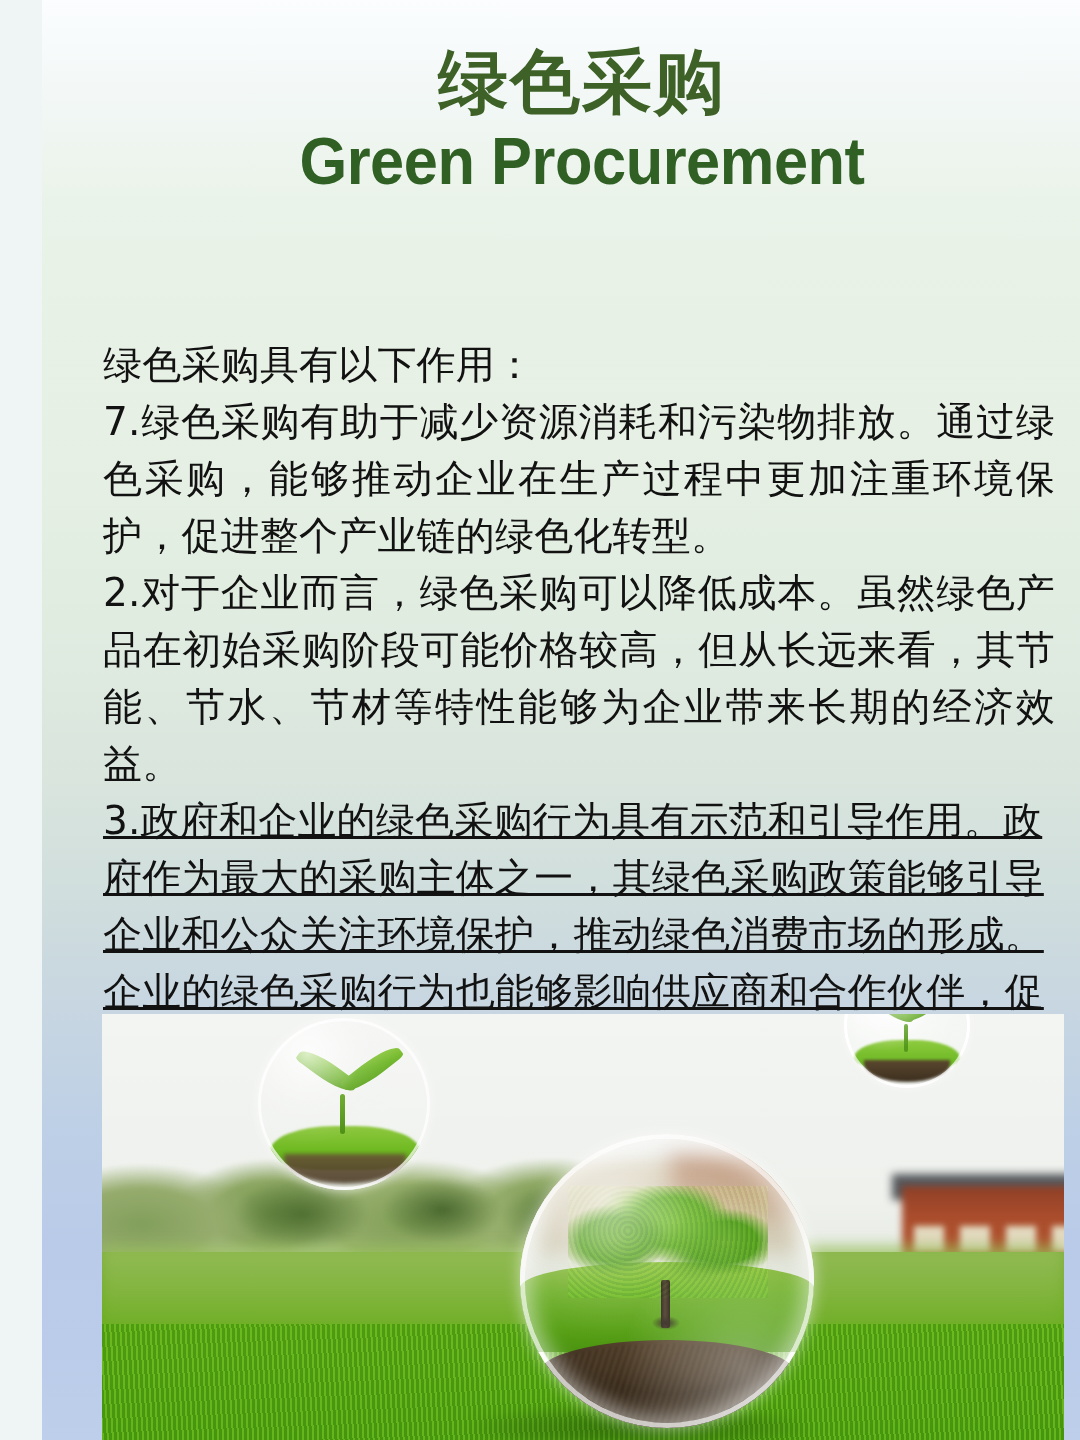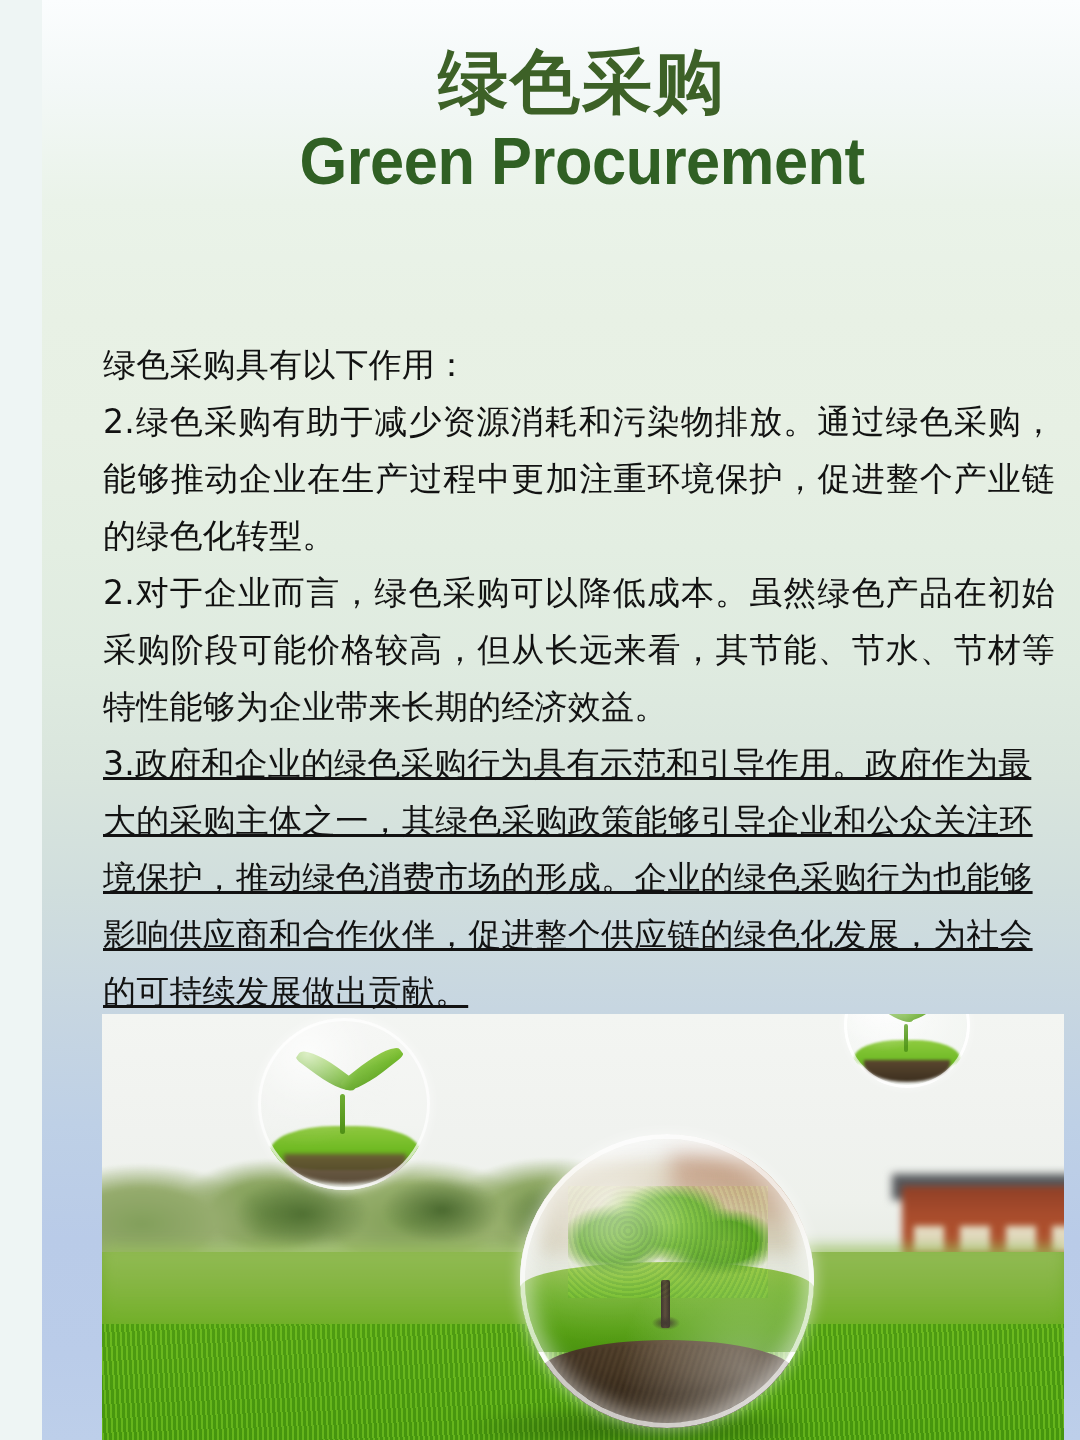--- a/index.html
+++ b/index.html
@@ -67,21 +67,21 @@
     font-family: "Liberation Sans", "DejaVu Sans", sans-serif;
   }
 
   
   .body-copy {
     position: absolute;
     top: 336px;
     left: 61px;
     width: 952px;
     color: #121212;
-    font-size: 33px;
+    font-size: 39px;
     line-height: 57px;
     font-family: "DejaVu Sans", "Liberation Sans", sans-serif;
     letter-spacing: 0.2px;
     text-align: justify;
     text-justify: inter-character;
   }
 
   .body-copy p { margin: 0; }
   .body-copy p.lead { text-align: left; }
   .body-copy p.item:last-child { text-align: left; text-decoration: underline; }
@@ -477,21 +477,21 @@
 
 <div id="poster">
 
   <div class="title-block">
     <div class="title-cn">绿色采购</div>
     <div class="title-en">Green Procurement</div>
   </div>
 
   <div class="body-copy">
     <p class="lead">绿色采购具有以下作用：</p>
-    <p class="item">2.绿色采购有助于减少资源消耗和污染物排放。通过绿色采购，能够推动企业在生产过程中更加注重环境保护，促进整个产业链的绿色化转型。</p>
+    <p class="item">7.绿色采购有助于减少资源消耗和污染物排放。通过绿色采购，能够推动企业在生产过程中更加注重环境保护，促进整个产业链的绿色化转型。</p>
     <p class="item">2.对于企业而言，绿色采购可以降低成本。虽然绿色产品在初始采购阶段可能价格较高，但从长远来看，其节能、节水、节材等特性能够为企业带来长期的经济效益。</p>
     <p class="item">3.政府和企业的绿色采购行为具有示范和引导作用。政府作为最大的采购主体之一，其绿色采购政策能够引导企业和公众关注环境保护，推动绿色消费市场的形成。企业的绿色采购行为也能够影响供应商和合作伙伴，促进整个供应链的绿色化发展，为社会的可持续发展做出贡献。</p>
   </div>
 
   <div class="photo">
 
     <div class="sky"></div>
 
     <div class="treeline bg-blur"></div>
     <div class="treeline-dark bg-blur"></div>

